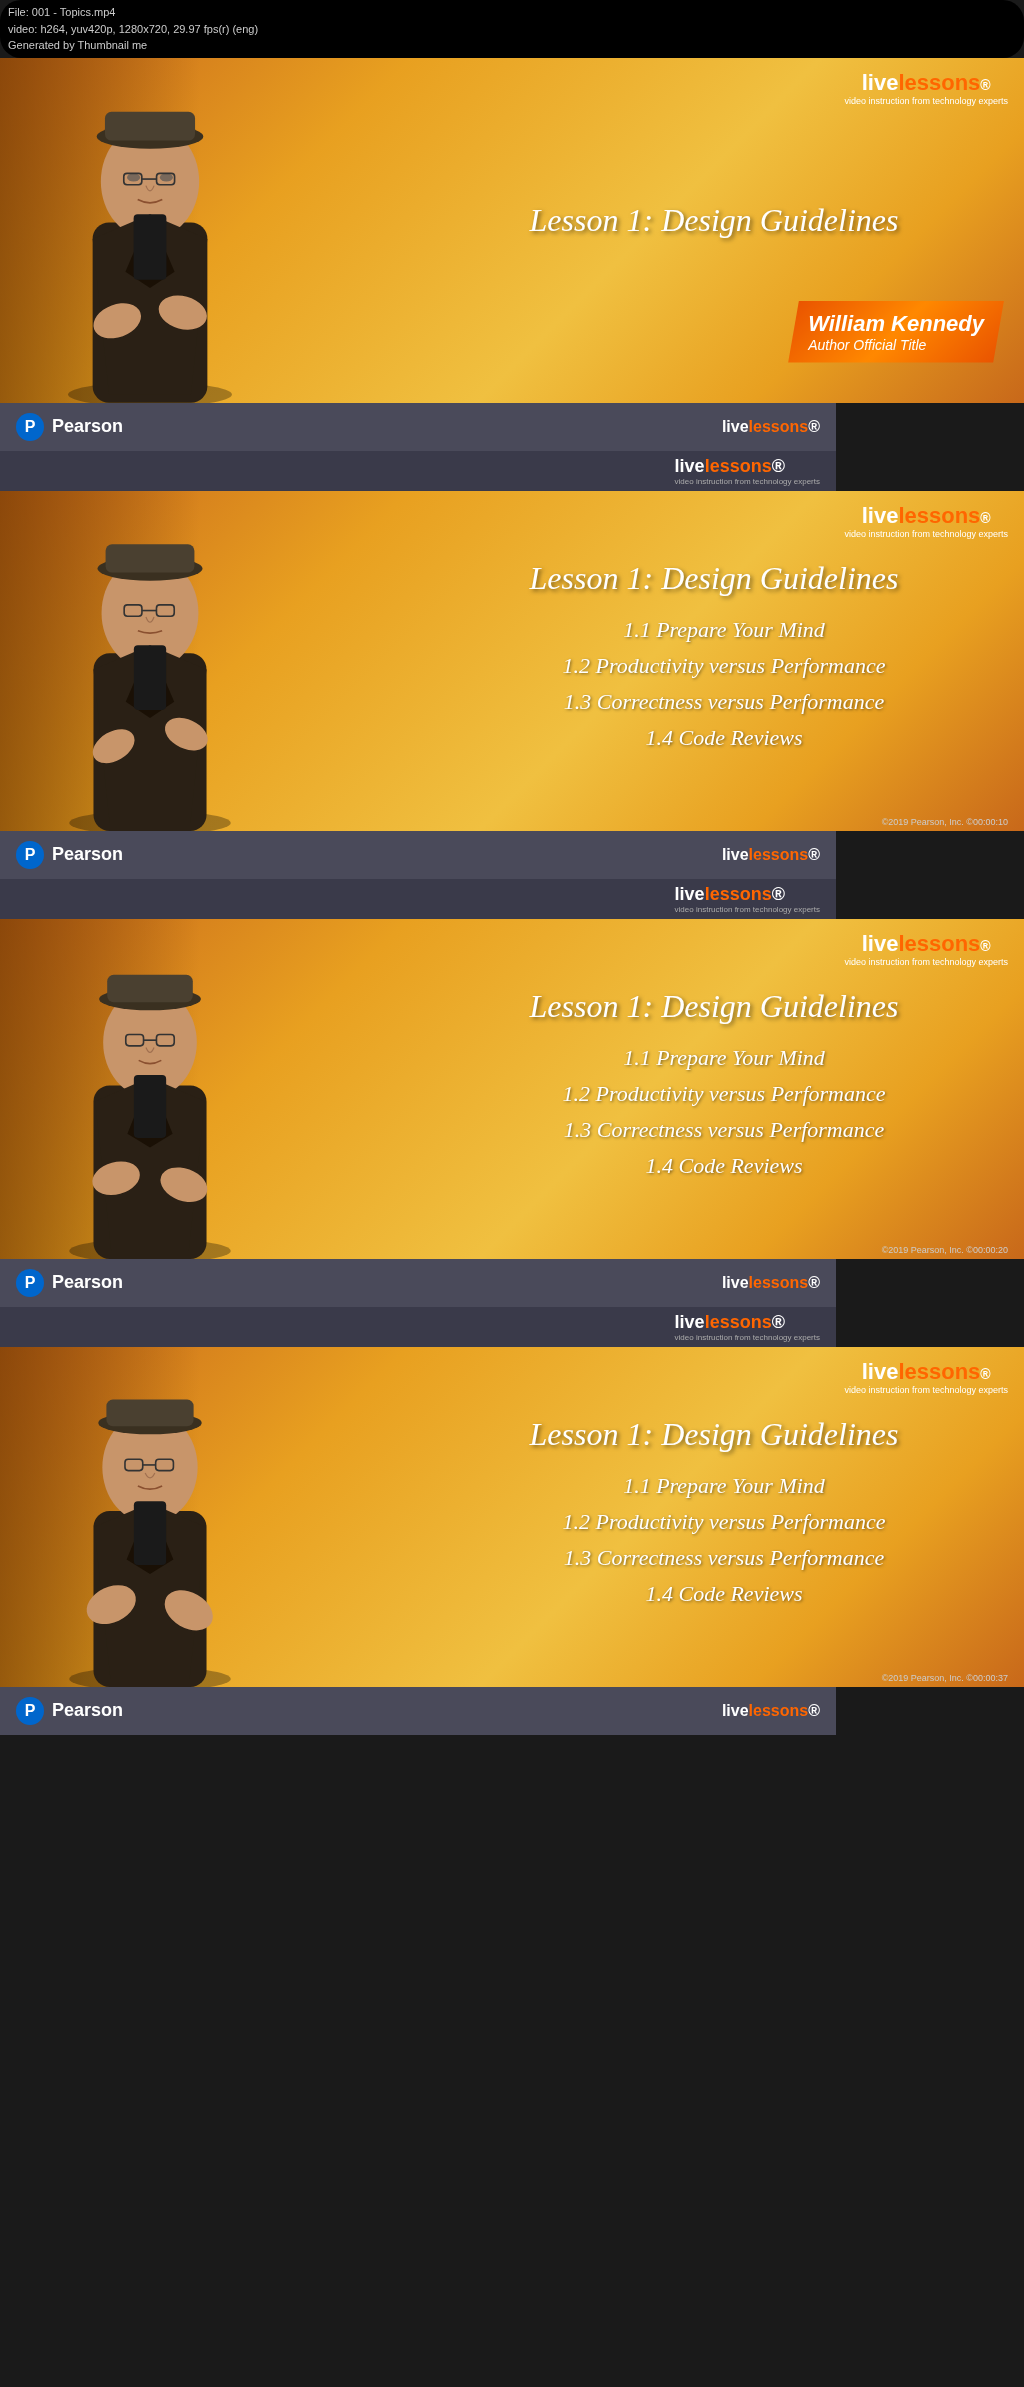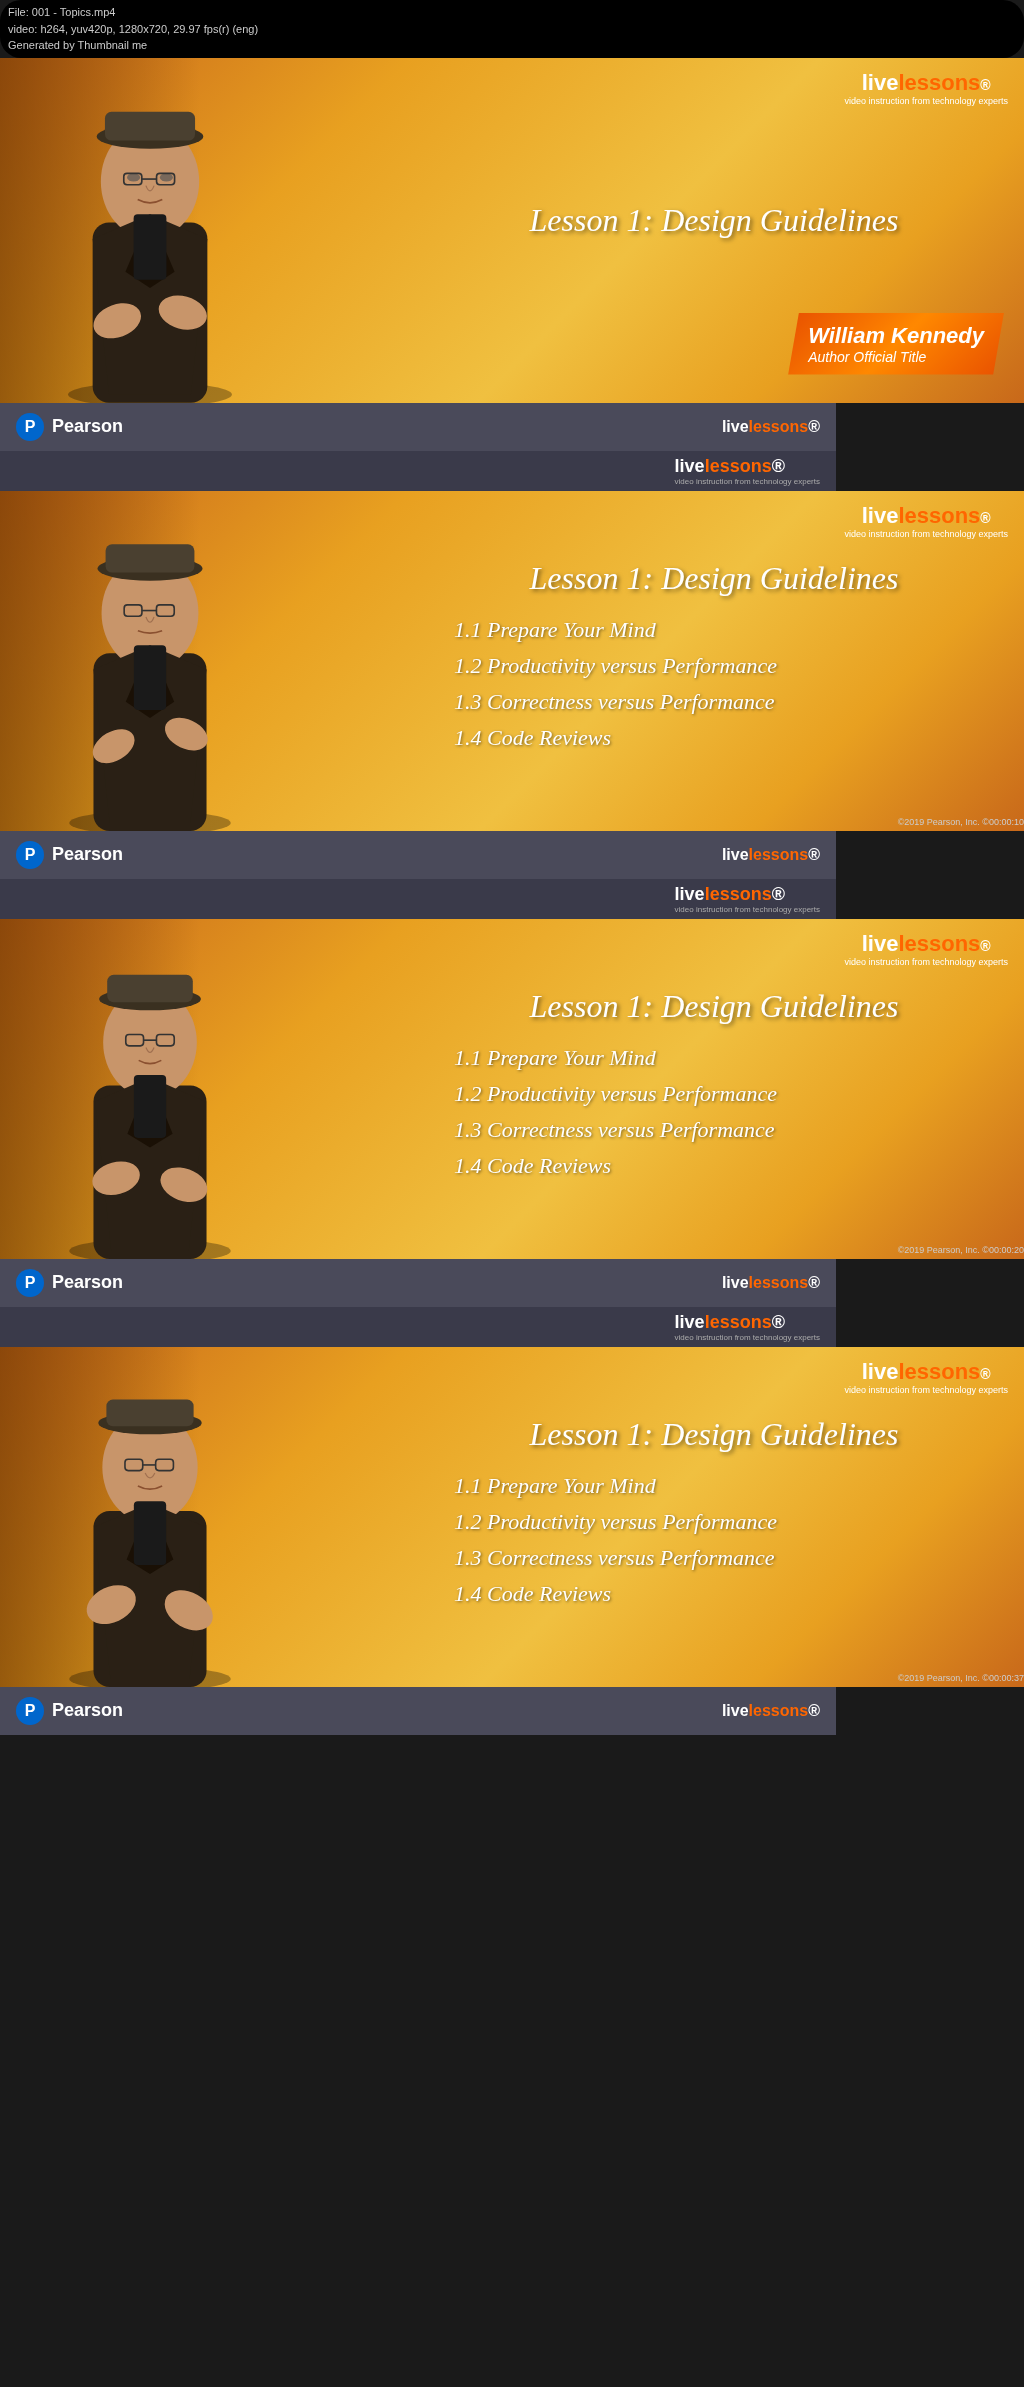--- a/index.html
+++ b/index.html
@@ -102,30 +102,30 @@
       font-style: italic;
       text-align: center;
     }
 
     
     .topic-item {
       font-size: 22px;
       color: white;
       text-shadow: 1px 1px 3px rgba(0,0,0,0.5);
       margin: 10px 0;
-      text-align: left;
+      text-align: center;
       padding-left: 20px;
       font-family: 'Georgia', serif;
       font-style: italic;
     }
 
     
     .name-banner {
       position: absolute;
-      bottom: 28px;
+      bottom: 40px;
       right: 20px;
       background: linear-gradient(135deg, #e85000 0%, #ff8800 50%, #e85000 100%);
       padding: 10px 20px;
       clip-path: polygon(5% 0%, 100% 0%, 95% 100%, 0% 100%);
     }
 
     .name-banner .name-text {
       font-size: 22px;
       font-weight: bold;
       color: white;
@@ -206,21 +206,21 @@
     }
 
     .small-logo-bar .xs-white { color: white; }
     .small-logo-bar .xs-orange { color: #ff6600; }
     .small-logo-bar .xs-subtitle { font-size: 8px; color: #aaa; display: block; }
 
     
     .timestamp {
       position: absolute;
       bottom: 4px;
-      right: 0;
+      right: 16px;
       font-size: 9px;
       color: #ccc;
     }
 
     
     .left-shadow {
       position: absolute;
       left: 0;
       top: 0;
       width: 200px;

